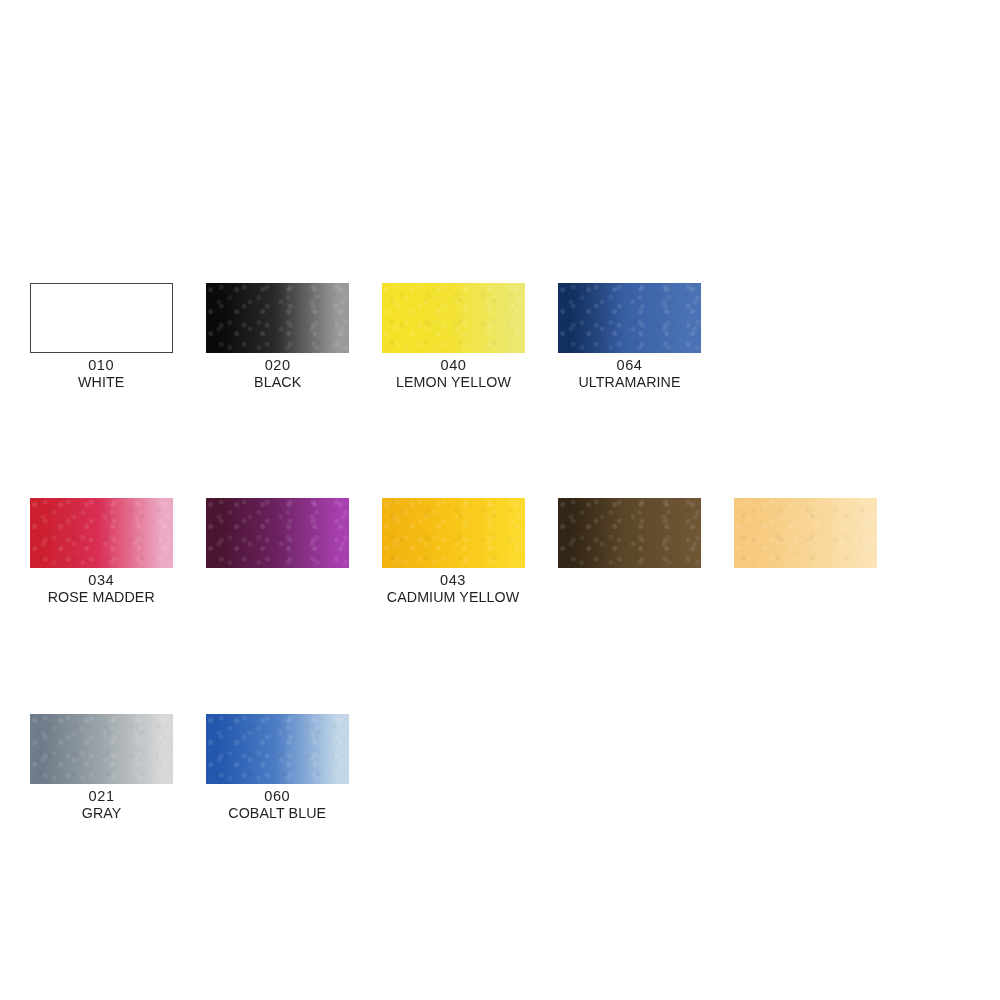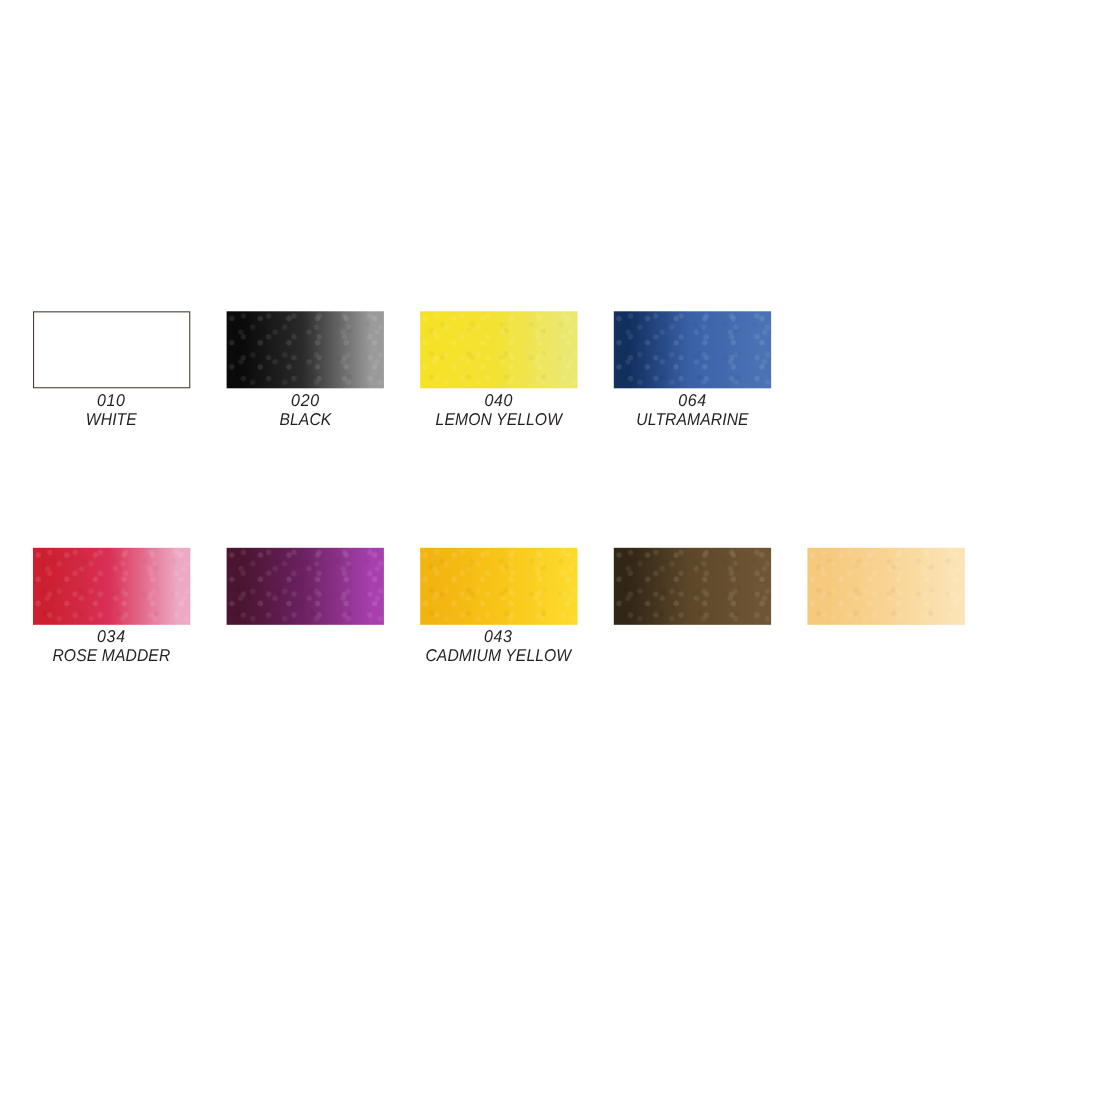--- a/index.html
+++ b/index.html
@@ -34,21 +34,20 @@
     margin-bottom: 108px;
   }
   .swatch-row:last-child { margin-bottom: 0; }
 
   .swatch-cell {
     width: 159px;
     margin-right: 17px;
     display: flex;
     flex-direction: column;
     align-items: center;
-    font-style: italic;
   }
   .swatch-cell:last-child { margin-right: 0; }
 
   .swatch-chip {
     width: 143px;
     height: 70px;
     box-sizing: border-box;
     position: relative;
   }
   .swatch-chip.outlined {
@@ -160,14 +159,34 @@
           <div class="swatch-chip" style="background: linear-gradient(to right, rgb(51, 38, 22) 0%, rgb(51, 38, 22) 10%, rgb(92, 71, 41) 48%, rgb(110, 85, 52) 92%, rgb(110, 85, 52) 100%);">
             <div class="texture"></div>
           </div>
         </div>
         <div class="swatch-cell">
           <div class="swatch-chip" style="background: linear-gradient(to right, rgb(246, 201, 124) 0%, rgb(246, 201, 124) 10%, rgb(248, 211, 145) 48%, rgb(251, 227, 180) 92%, rgb(251, 227, 180) 100%);">
             <div class="texture"></div>
           </div>
         </div>
       </div>
+      <div class="swatch-row">
+        <div class="swatch-cell">
+          <div class="swatch-chip" style="background: linear-gradient(to right, rgb(111, 124, 137) 0%, rgb(111, 124, 137) 10%, rgb(154, 163, 169) 48%, rgb(214, 215, 215) 92%, rgb(214, 215, 215) 100%);">
+            <div class="texture"></div>
+          </div>
+          <div class="swatch-labels">
+            <div class="swatch-code">021</div>
+            <div class="swatch-name">GRAY</div>
+          </div>
+        </div>
+        <div class="swatch-cell">
+          <div class="swatch-chip" style="background: linear-gradient(to right, rgb(35, 88, 174) 0%, rgb(35, 88, 174) 10%, rgb(75, 124, 196) 48%, rgb(194, 214, 232) 92%, rgb(194, 214, 232) 100%);">
+            <div class="texture"></div>
+          </div>
+          <div class="swatch-labels">
+            <div class="swatch-code">060</div>
+            <div class="swatch-name">COBALT BLUE</div>
+          </div>
+        </div>
+      </div>
     </div>
 </div>
 
 </body></html>

